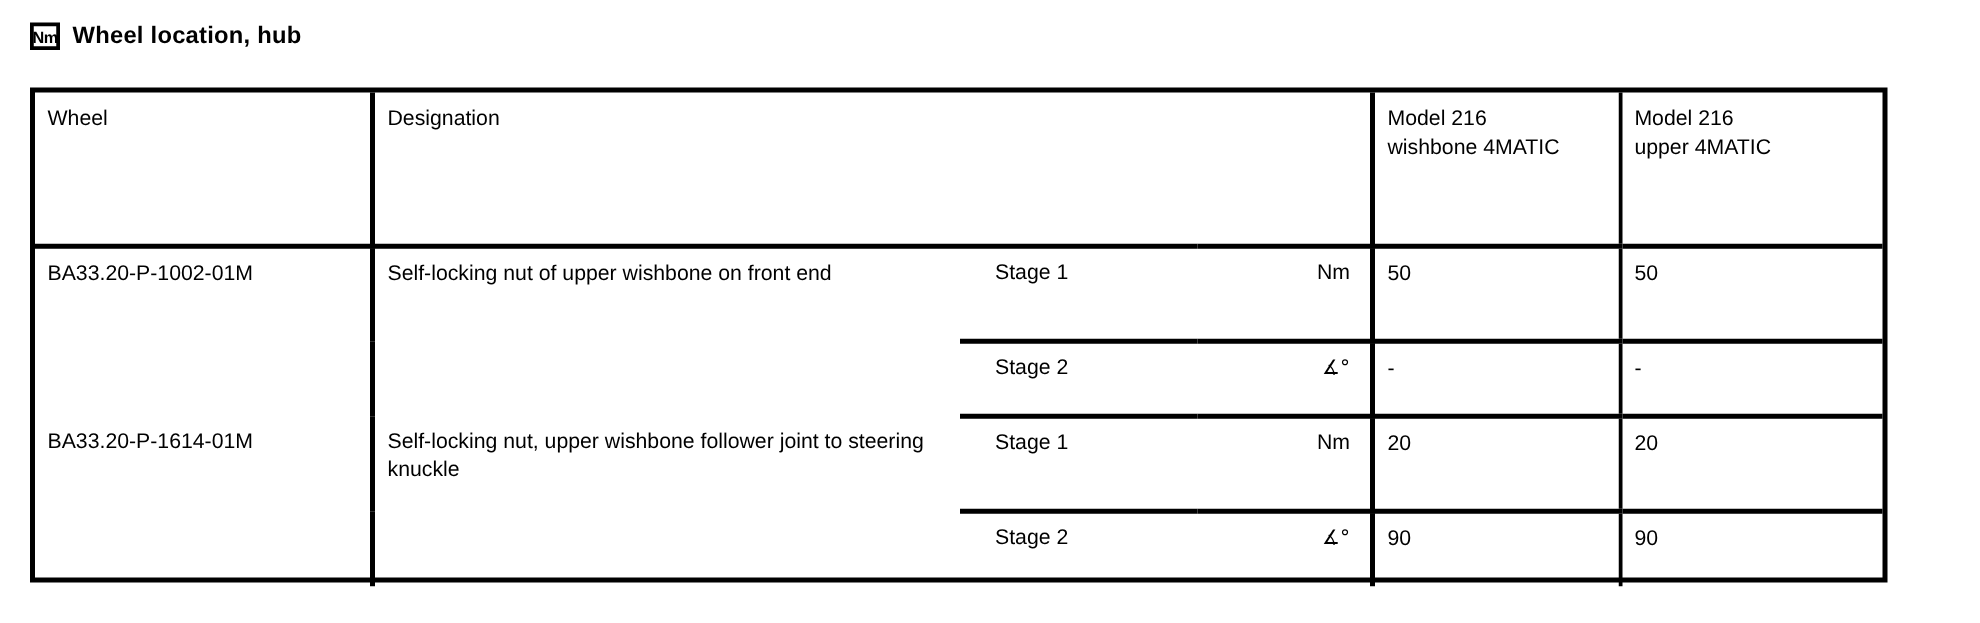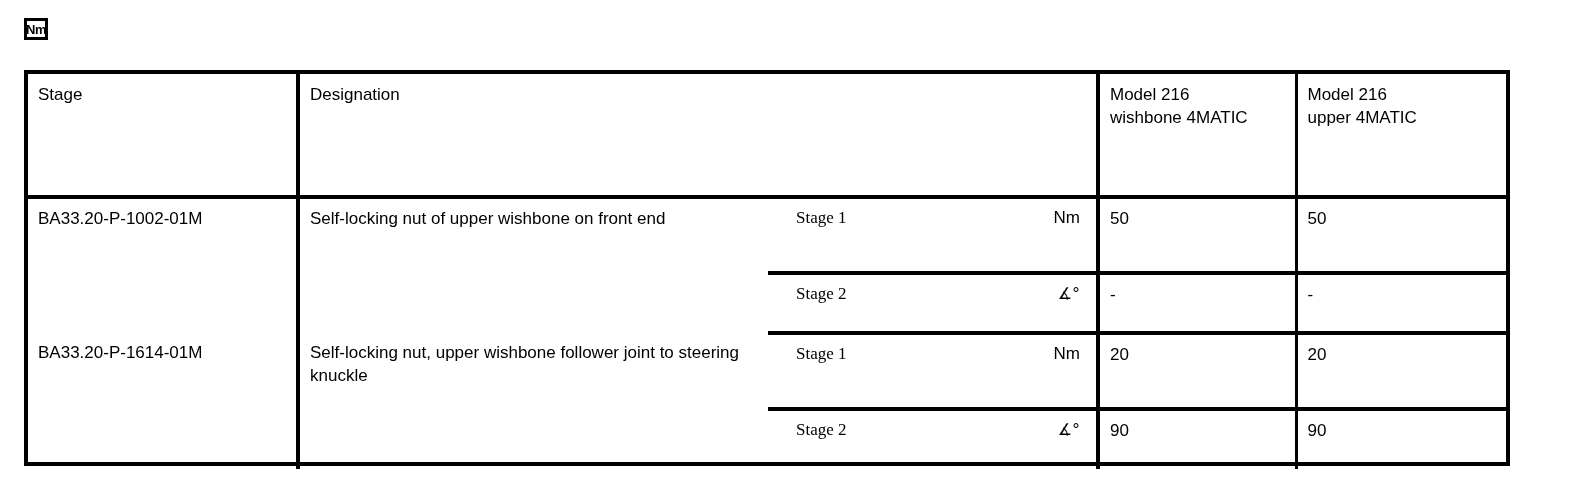--- a/index.html
+++ b/index.html
@@ -104,21 +104,20 @@
 
   .cell {
     font-size: 17px;
     line-height: 1.35;
     padding: 9px 0 0 10px !important;
   }
   .cell-stage {
     font-size: 17px;
     padding: 9px 0 0 28px !important;
     white-space: nowrap;
-    font-family: Liberation Serif, serif;
   }
   .cell-unit {
     font-size: 17px;
     padding: 9px 16px 0 0 !important;
     text-align: right !important;
     white-space: nowrap;
   }
   .angle-sym {
     font-family: "DejaVu Sans", sans-serif;
     font-size: 16px;
@@ -129,36 +128,37 @@
 
   .designation-txt { display: block; }
 </style>
 </head>
 <body>
 
 <div class="page">
 
   <div class="title-row">
     <span class="unit-badge">Nm</span>
+    <span class="title-text">Wheel location, hub</span>
   </div>
 
   <div class="tbl-wrap">
     <table class="torque">
       <colgroup>
         <col class="c-number">
         <col class="c-designation">
         <col class="c-stage">
         <col class="c-unit">
         <col class="c-val1">
         <col class="c-val2">
       </colgroup>
 
       <thead>
         <tr>
-          <th class="hdr vr-right hr-bottom">Stage</th>
+          <th class="hdr vr-right hr-bottom">Wheel</th>
           <th class="hdr hr-bottom">Designation</th>
           <th class="hdr hr-bottom"></th>
           <th class="hdr vr-right hr-bottom"></th>
           <th class="hdr vr-right-thin hr-bottom">
             <span>Model 216</span><br>
             <span>wishbone 4MATIC</span>
           </th>
           <th class="hdr hr-bottom">
             <span>Model 216</span><br>
             <span>upper 4MATIC</span>

